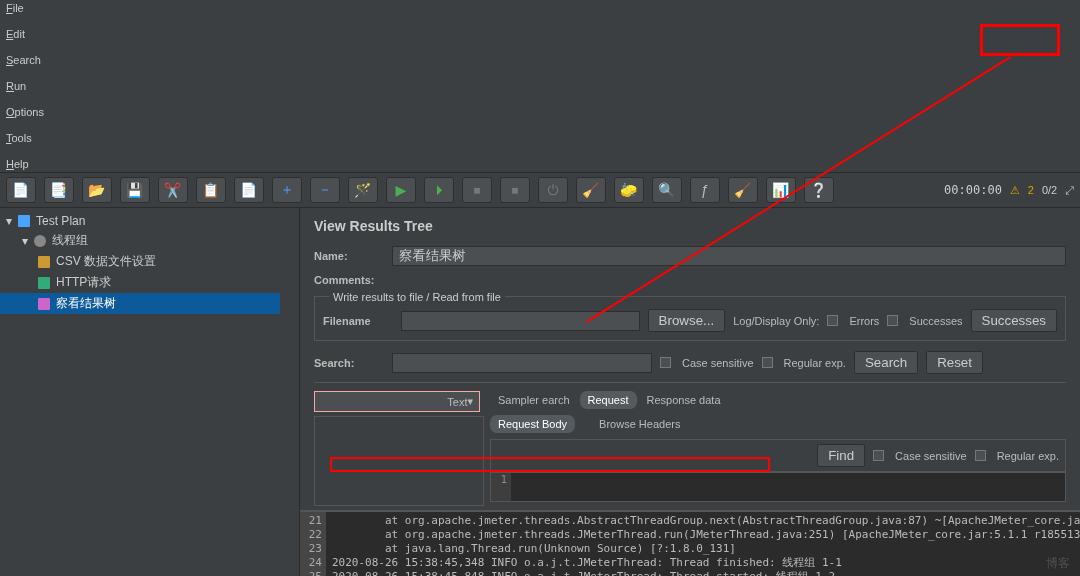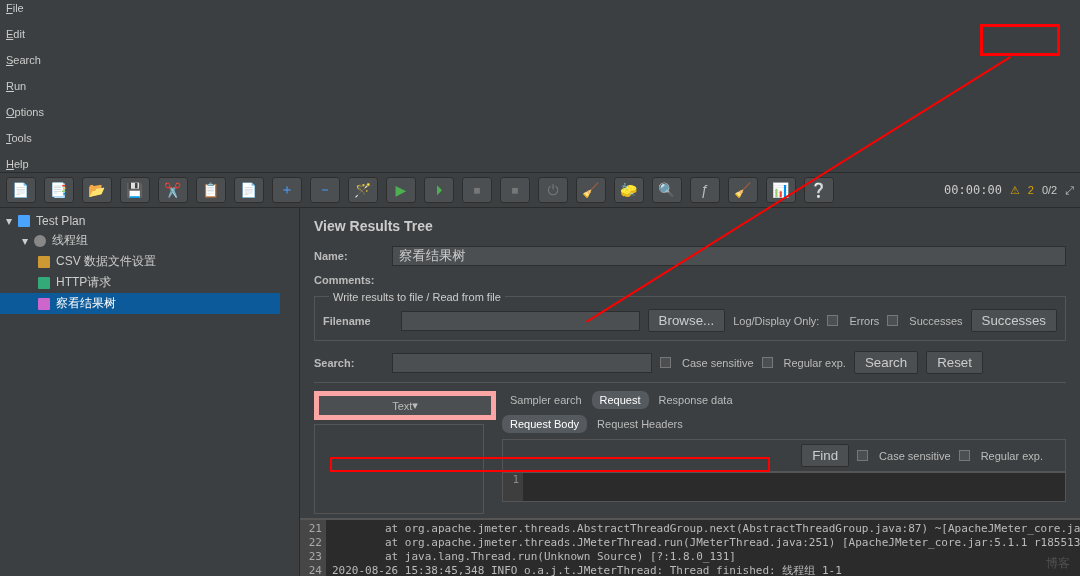--- a/index.html
+++ b/index.html
@@ -23,27 +23,27 @@
 .row { display:flex; align-items:center; padding:4px 14px; gap:8px; }
 .lbl { width:70px; font-weight:bold; }
 .input { flex:1; background:#4b4f52; border:1px solid #2e2e2e; height:20px; color:#ccc; padding:2px 6px; }
 .fieldset { border:1px solid #555; margin:6px 14px; padding:8px; }
 .legend { color:#ccc; font-size:11px; padding:0 4px; position:relative; top:-14px; background:#3c3f41; display:inline-block; margin-left:6px; }
 .fs-inner { display:flex; align-items:center; gap:8px; margin-top:-8px; }
 .btn { background:#4b4f52; border:1px solid #2e2e2e; color:#ccc; padding:3px 10px; border-radius:2px; cursor:pointer; }
 .chk { width:11px; height:11px; border:1px solid #777; background:#4b4f52; display:inline-block; margin-right:3px; vertical-align:middle; }
 .hr { border-top:1px solid #555; margin:4px 14px; }
 .result-area { display:flex; margin:4px 14px; gap:6px; }
-.dropdown { background:#4b4f52; border:5px solid #fca5a5; padding:3px 6px; display:flex; align-items:center; justify-content:center; width:182px; }
+.dropdown { background:#4b4f52; border:1px solid #fca5a5; padding:3px 6px; display:flex; align-items:center; justify-content:flex-end; width:166px; }
 .sampler { display:flex; flex-direction:column; flex:1; }
 .tabs { display:flex; gap:2px; }
 .tab { padding:3px 8px; background:#3c3f41; color:#bbb; cursor:pointer; }
 .tab.active { background:#555a5e; color:#fff;border-radius:7px; }
-.subtab { display:flex; gap:2px; margin-top:6px; }
-.findbar { display:flex; justify-content:flex-end; align-items:center; gap:8px; border:1px solid #555; margin-top:6px; padding:4px 22px; }
+.subtab { display:flex; gap:16px; margin-top:6px; }
+.findbar { display:flex; justify-content:flex-end; align-items:center; gap:8px; border:1px solid #555; margin-top:6px; padding:4px 6px; }
 .editor { border:1px solid #555; margin-top:0; height:30px; background:#2b2b2b; display:flex; }
 .gutter-small { width:20px; background:#3e3e3e; color:#888; text-align:right; padding-right:4px; font-family:monospace; font-size:11px; }
 .log { flex:1; display:flex; border-top:2px solid #555; overflow:hidden; }
 .log-gutter { width:26px; background:#464646; color:#aaa; font-family:monospace; font-size:11px; text-align:right; padding:2px 4px; line-height:14px; }
 .log-text { flex:1; background:#2b2b2b; color:#bbb; font-family:Consolas,monospace; font-size:11px; padding:2px 6px; line-height:14px; white-space:pre; overflow:hidden; }
 .watermark { position:absolute; bottom:4px; right:10px; color:#777; font-size:12px; opacity:.5; pointer-events:none;margin-left:29px; }
 .redbox1 { position:absolute; border:3px solid #f00; left:980px; top:24px; width:80px; height:32px; pointer-events:none; }
 .redbox2 { position:absolute; border:2px solid #f00; left:330px; top:457px; width:440px; height:15px; pointer-events:none; }
 .redline { position:absolute; width:2px; background:#f00; transform-origin:top left; pointer-events:none; }
 </style>
@@ -155,21 +155,21 @@
         <div style="border:1px solid #555;height:90px;width:170px;margin-top:4px;background:#3c3f41"></div>
       </div>
       <div class="sampler">
         <div class="tabs">
           <div class="tab">Sampler earch</div>
           <div class="tab active">Request</div>
           <div class="tab">Response data</div>
         </div>
         <div class="subtab">
           <div class="tab active">Request Body</div>
-          <div class="tab">Request Headers</div>
+          <div class="tab">Browse Headers</div>
         </div>
         <div class="findbar">
           <button class="btn">Find</button>
           <span class="chk"></span>
             <span>Case sensitive</span>
           <span class="chk"></span>
             <span>Regular exp.</span>
         </div>
         <div class="editor">
           <div class="gutter-small">1</div>

